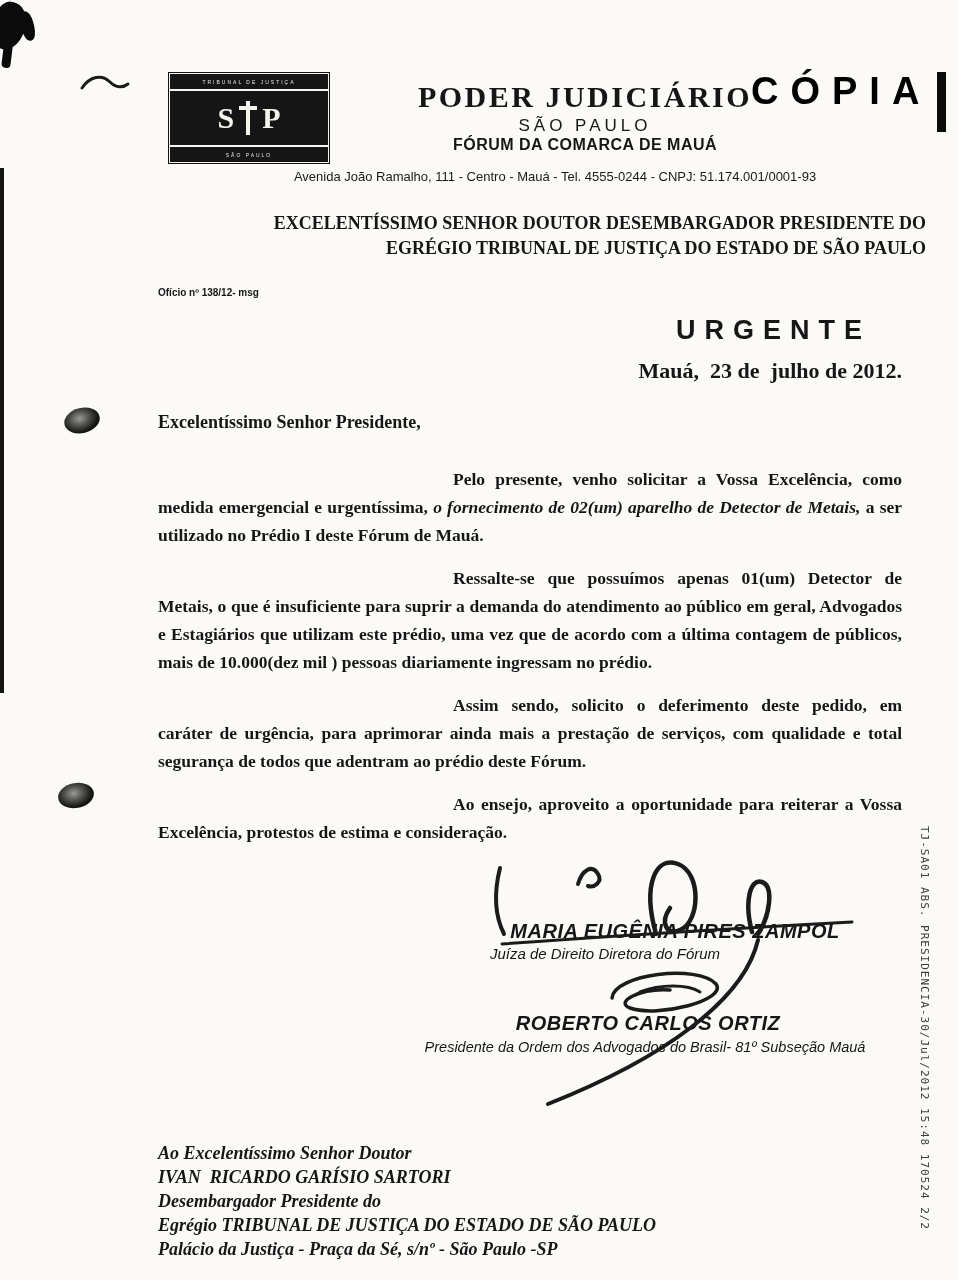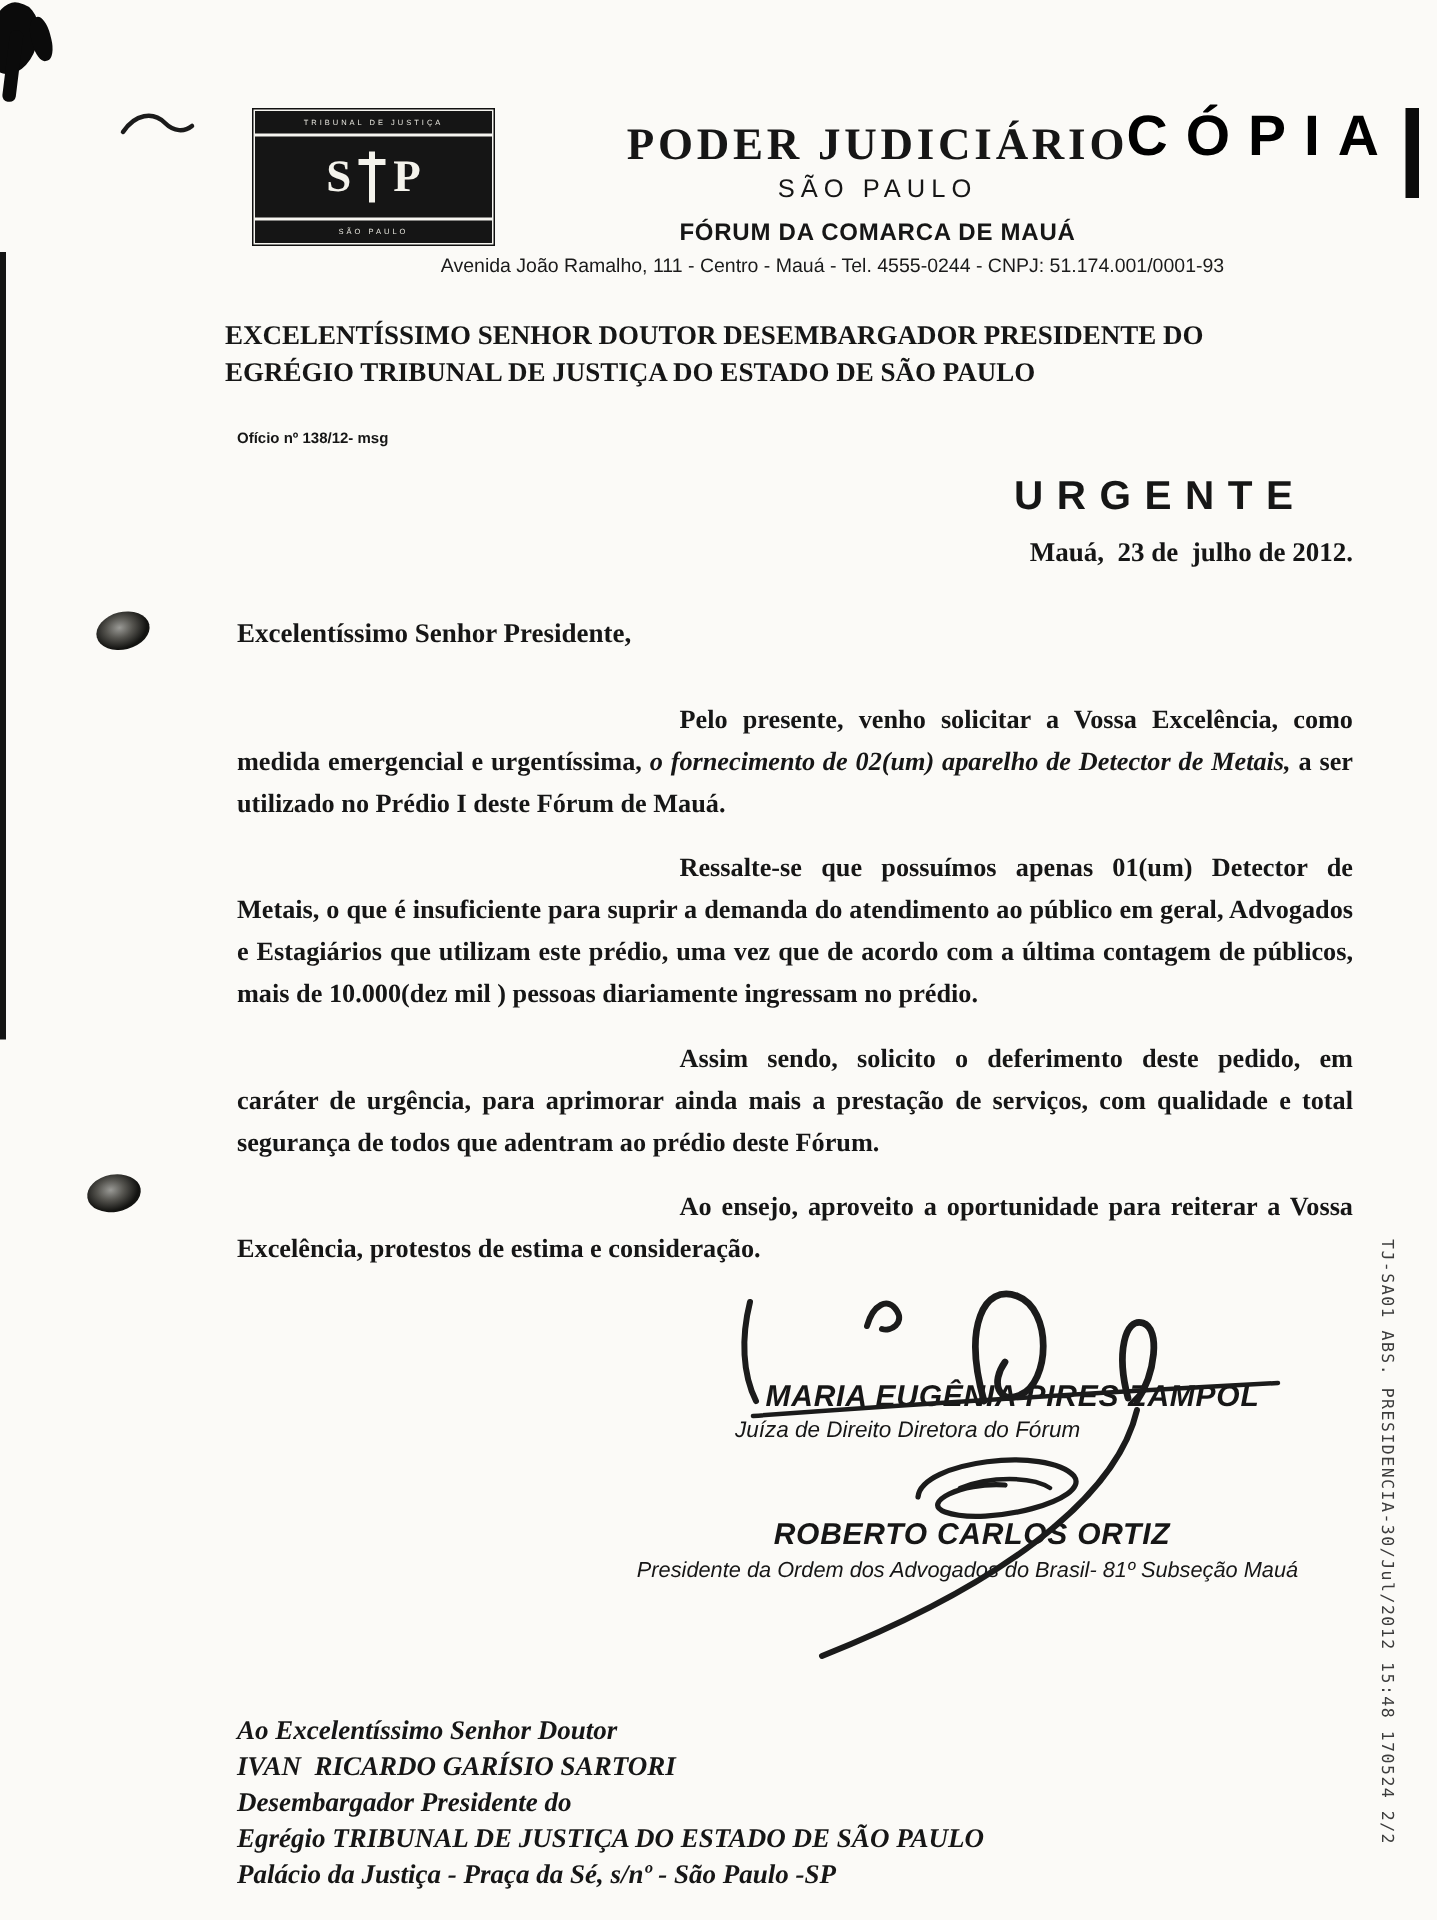--- a/index.html
+++ b/index.html
@@ -44,43 +44,43 @@
 
   .copy-stamp {
     position:absolute; left:751px; top:70px; white-space:nowrap;
     font-family:"Liberation Sans", sans-serif; font-weight:700;
     font-size:38px; letter-spacing:12px; color:#000000;
   }
 
   .header-center { position:absolute; left:212px; top:80px; width:746px; text-align:center; }
   .org { font-weight:700; font-size:30px; letter-spacing:2.5px; white-space:nowrap; }
   .state { font-family:"Liberation Sans", sans-serif; font-size:17px; letter-spacing:4px; margin-top:2px; }
-  .forum { font-family:"Liberation Sans", sans-serif; font-weight:700; font-size:16px; letter-spacing:0.5px; margin-top:11px; }
+  .forum { font-family:"Liberation Sans", sans-serif; font-weight:700; font-size:16px; letter-spacing:0.5px; margin-top:0; }
   .address {
     position:absolute; left:150px; top:169px; width:810px; text-align:center;
     font-family:"Liberation Sans", sans-serif; font-size:13px; color:#1a1a1a;
   }
 
   
   .addr-heading {
-    position:absolute; left:150px; top:211px; width:760px; text-align:left;
+    position:absolute; left:166px; top:211px; width:760px; text-align:right;
     font-weight:700; font-size:18px; line-height:25px;
   }
   .oficio {
     position:absolute; left:158px; top:287px;
     font-family:"Liberation Sans", sans-serif; font-weight:700; font-size:10px;
   }
   .urgente {
     position:absolute; left:676px; top:272px; white-space:nowrap;
     font-family:"Liberation Sans", sans-serif; font-weight:700;
     font-size:27px; letter-spacing:9px;margin-top:43px;
   }
   .dateline {
     position:absolute; right:56px; top:358px;
-    font-weight:700; font-size:18px; white-space:pre;
+    font-weight:700; font-size:22px; white-space:pre;
   }
   .salutation { position:absolute; left:158px; top:412px; font-weight:700; font-size:18px; }
 
   .body-text {
     position:absolute; left:158px; top:465px; width:744px;
     font-weight:700; font-size:17.5px; line-height:28px; text-align:justify;
   }
   .body-text p { text-indent:295px; margin-bottom:15px; }
   .it { font-style:italic; }
 

